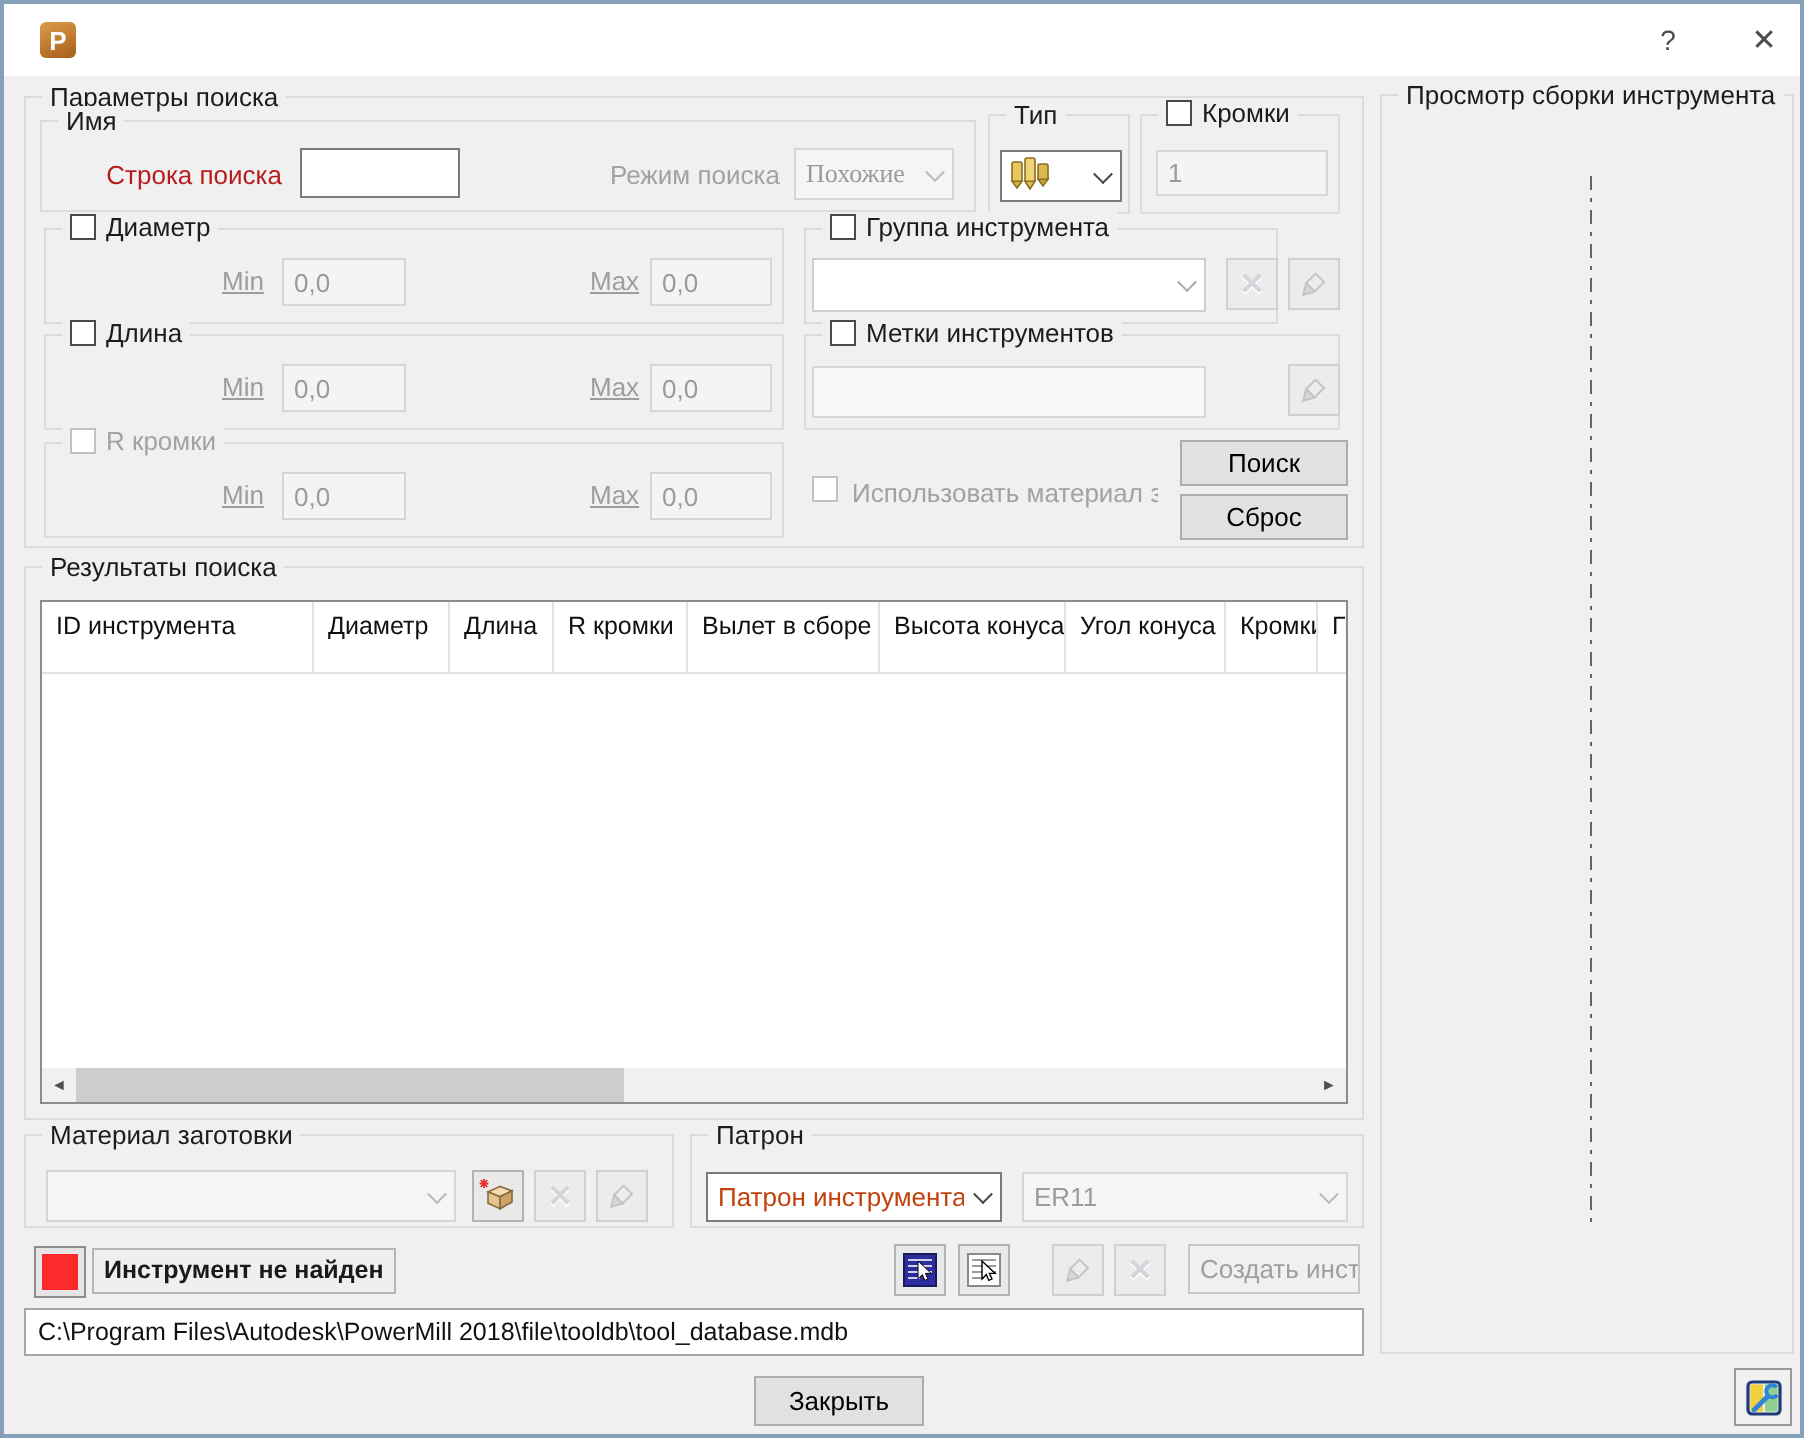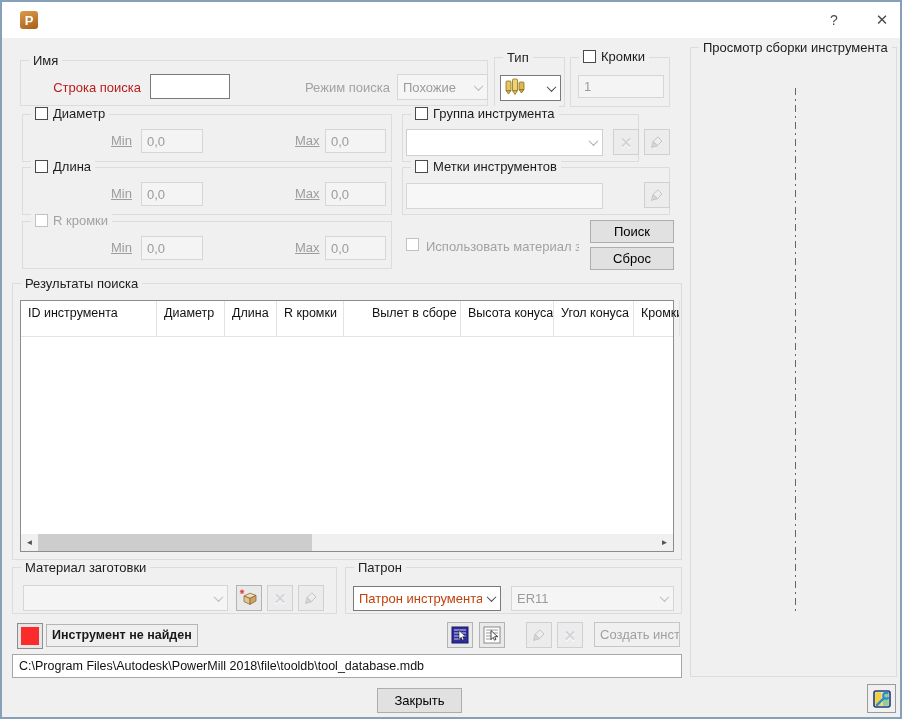--- a/index.html
+++ b/index.html
@@ -78,27 +78,30 @@
 <body>
 
 <div id="win">
 
   <div id="titlebar">
     <div id="logo">P</div>
     <div class="tb-btn" style="left:812px;font-size:14px;">?</div>
     <div class="tb-btn" style="left:860px;">✕</div>
   </div>
 
+  <div class="grp" style="left:10px;top:46px;width:670px;height:226px;">
+    <span class="grp-label">Параметры поиска</span>
+  </div>
 
   <div class="grp" style="left:18px;top:58px;width:468px;height:46px;">
     <span class="grp-label">Имя</span>
     <span class="lbl" style="left:12px;top:19px;width:108px;text-align:right;">Строка поиска</span>
     <input class="inp" style="left: 129px; top: 13px; width: 80px; height: 25px;" value="">
     <span class="lbl dis" style="left:284px;top:19px;">Режим поиска</span>
-    <div class="combo disabled" style="left:376px;top:13px;width:91px;height:26px;">
+    <div class="combo disabled" style="left:376px;top:13px;width:80px;height:26px;font-family:Liberation Serif, serif;">
       <span class="txt">Похожие</span>
       <span class="chev">
           <span class="chev-mark"></span>
         </span>
     </div>
   </div>
 
   <div class="grp" style="left:492px;top:55px;width:71px;height:50px;">
     <span class="grp-label">Тип</span>
     <div class="combo" style="left:5px;top:17px;width:61px;height:26px;">
@@ -204,21 +207,21 @@
 
   <div class="grp" style="left:10px;top:281px;width:670px;height:277px;">
     <span class="grp-label">Результаты поиска</span>
   </div>
   <div id="tablewrap">
     <div id="thead">
       <div class="th" style="flex-basis:136px;">ID инструмента</div>
       <div class="th" style="flex-basis:68px;">Диаметр</div>
       <div class="th" style="flex-basis:52px;">Длина</div>
       <div class="th" style="flex-basis:67px;">R кромки</div>
-      <div class="th" style="flex-basis:96px;margin-left:21px;">Вылет в сборе</div>
+      <div class="th" style="flex-basis:96px;">Вылет в сборе</div>
       <div class="th" style="flex-basis:93px;">Высота конуса</div>
       <div class="th" style="flex-basis:80px;">Угол конуса</div>
       <div class="th" style="flex-basis:46px;">Кромки</div>
       <div class="th" style="flex:1 1 auto;border-right:none;">Гр</div>
     </div>
     <div style="height:209px;"></div>
     <div id="hscroll">
       <div class="sb-arrow" style="left:0;">◄</div>
       <div id="sb-thumb"></div>
       <div class="sb-arrow" style="right:0;">►</div>

